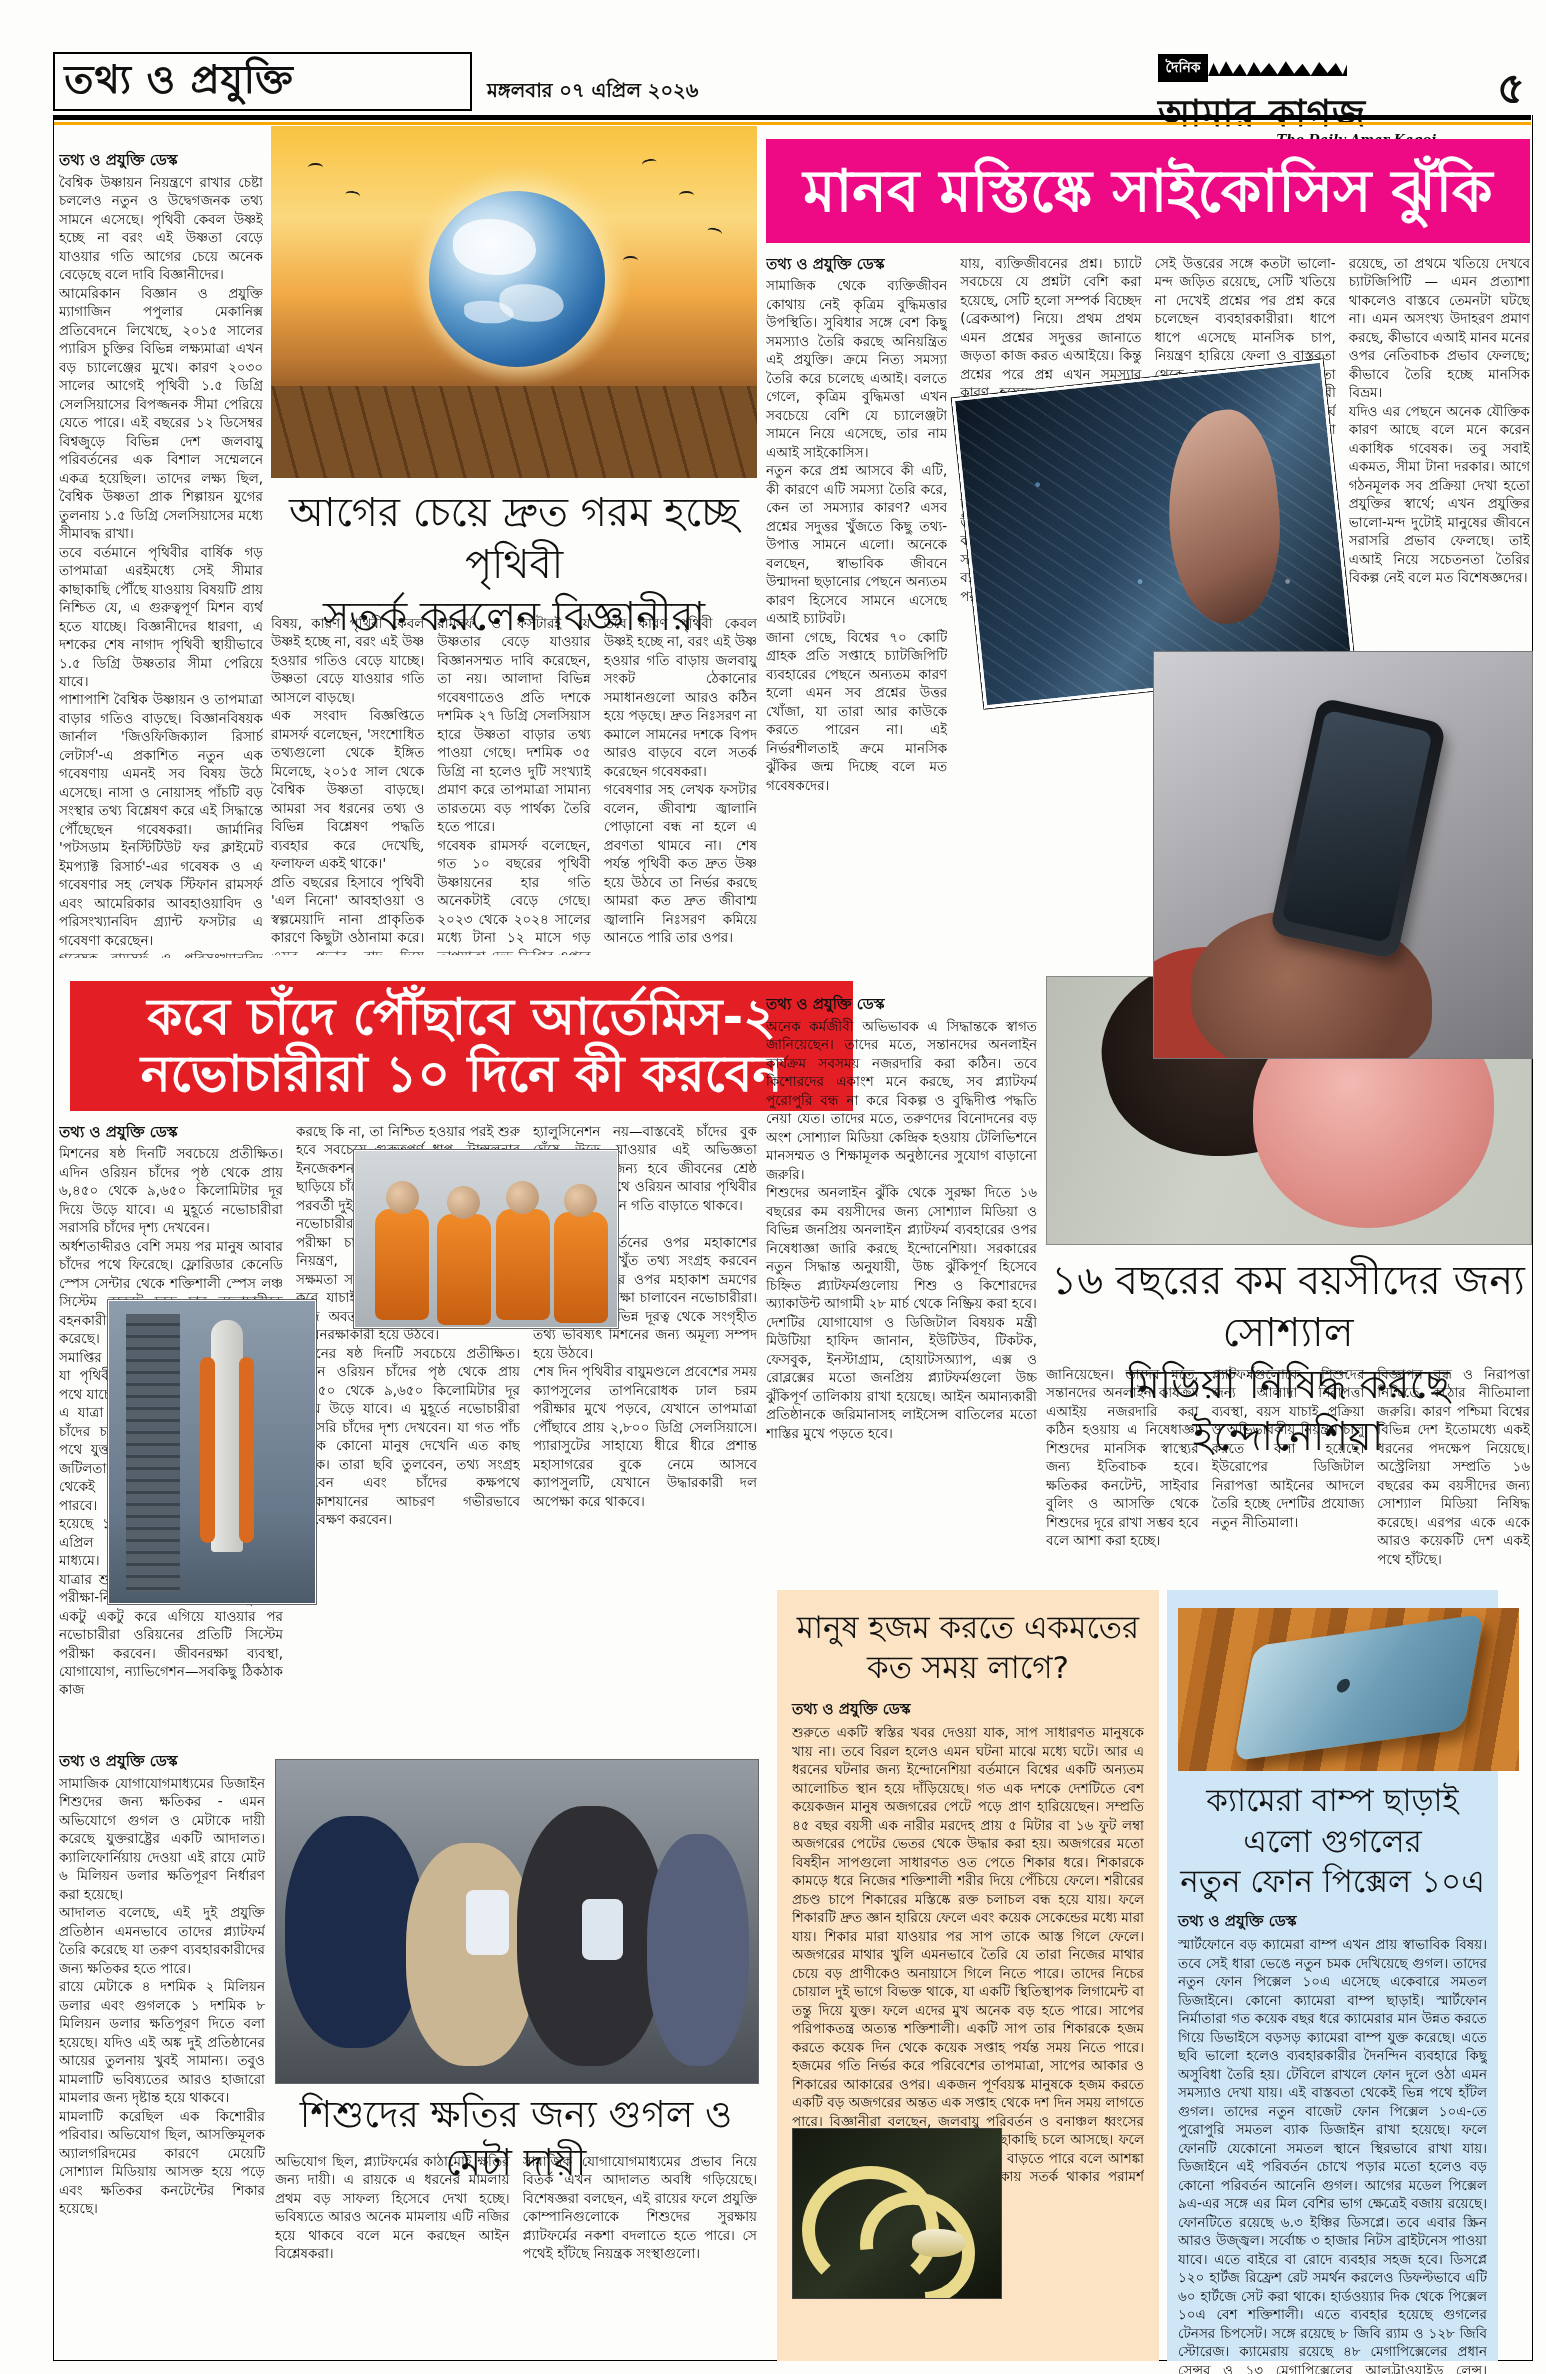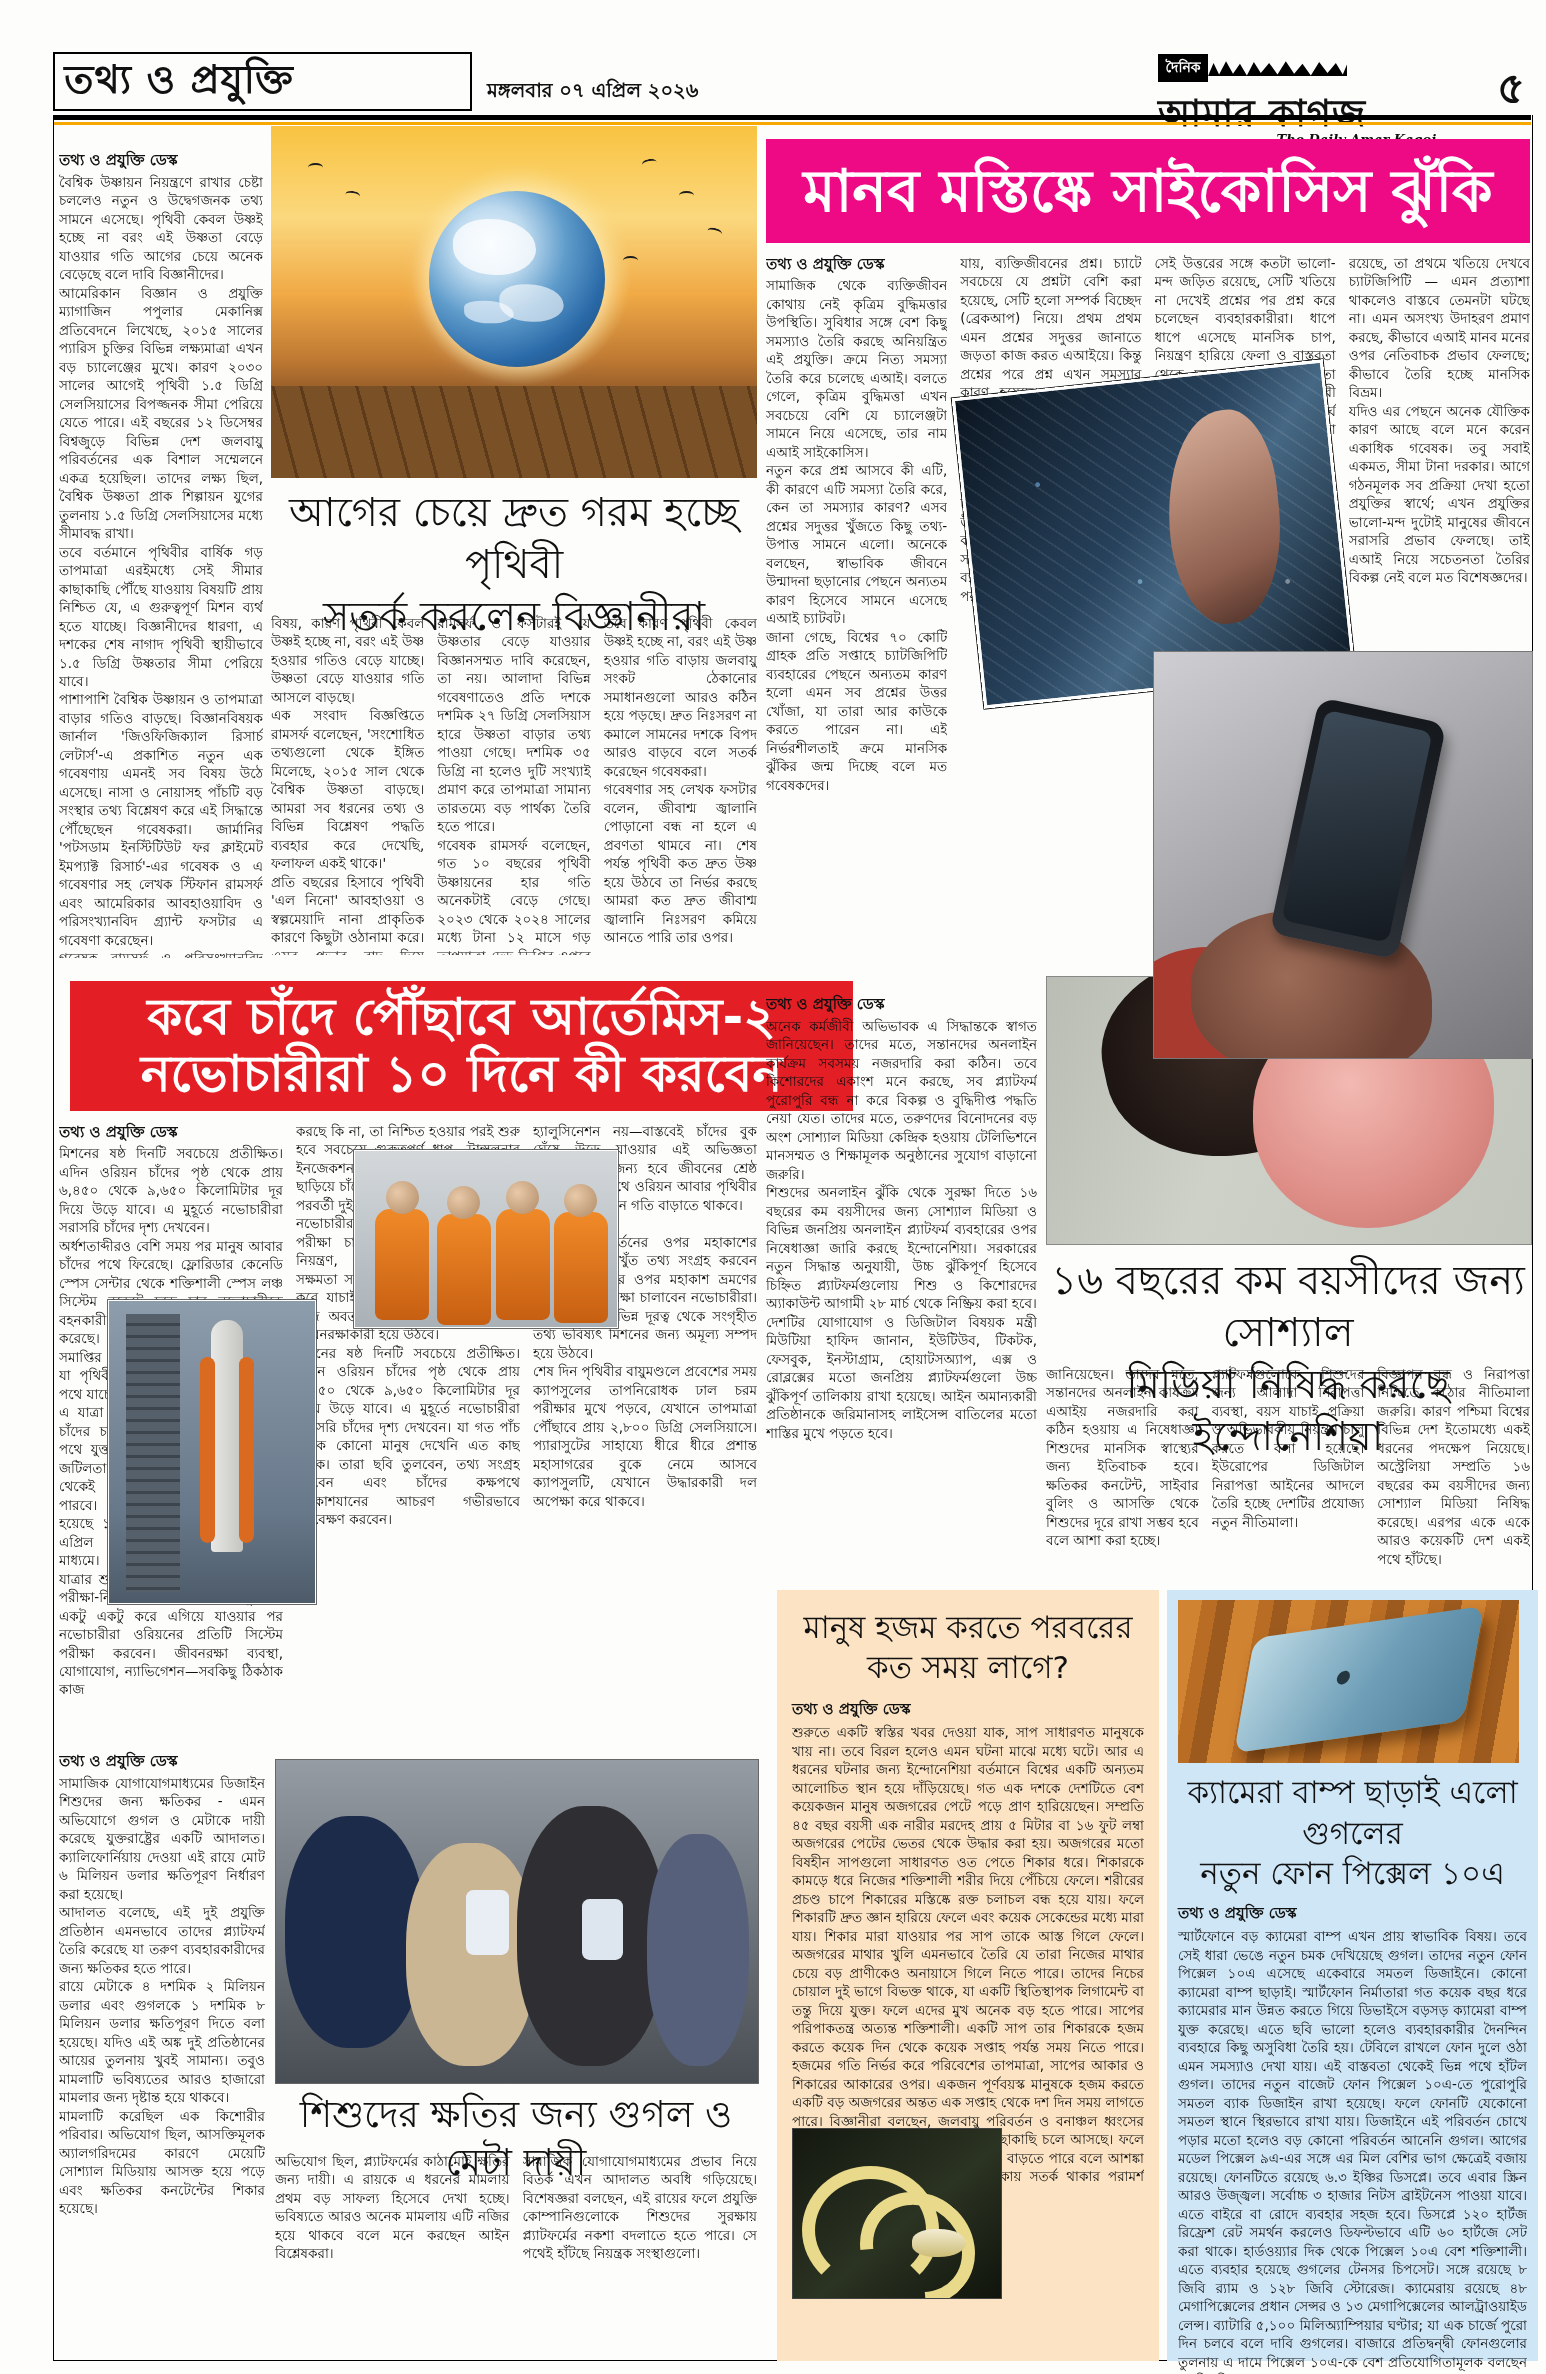--- a/index.html
+++ b/index.html
@@ -223,32 +223,32 @@
     <div class="p" style="left:190px;top:130px;width:43px;height:65px;background:#e8eef4;border-radius:7.4px;"></div>
     <div class="p" style="left:306px;top:139px;width:41px;height:61px;background:#dde6ee;border-radius:7.4px;"></div>
   </div>
   <div class="abs hl" style="left:275px;top:2091px;width:482px;font-size:37px;">শিশুদের ক্ষতির জন্য গুগল ও মেটা দায়ী</div>
   <div class="abs cols" style="left:275px;top:2152px;width:482px;height:193px;">
     <div class="col">অভিযোগ ছিল, প্ল্যাটফর্মের কাঠামোই ক্ষতির জন্য দায়ী। এ রায়কে এ ধরনের মামলায় প্রথম বড় সাফল্য হিসেবে দেখা হচ্ছে। ভবিষ্যতে আরও অনেক মামলায় এটি নজির হয়ে থাকবে বলে মনে করছেন আইন বিশ্লেষকরা।</div>
     <div class="col">সামাজিক যোগাযোগমাধ্যমের প্রভাব নিয়ে বিতর্ক এখন আদালত অবধি গড়িয়েছে। বিশেষজ্ঞরা বলছেন, এই রায়ের ফলে প্রযুক্তি কোম্পানিগুলোকে শিশুদের সুরক্ষায় প্ল্যাটফর্মের নকশা বদলাতে হতে পারে। সে পথেই হাঁটছে নিয়ন্ত্রক সংস্থাগুলো।</div>
   </div>
 
   <div class="abs tint-box" style="left:777px;top:1590px;width:382px;height:771px;background:#fbe3c3;">
-    <div class="hl" style="font-size:31px;margin:3.7px 0 9.3px 0;">মানুষ হজম করতে পরবরের
+    <div class="hl" style="font-size:31px;margin:3.7px 0 9.3px 0;">মানুষ হজম করতে একমতের
 কত সময় লাগে?</div>
     <span class="byline">তথ্য ও প্রযুক্তি ডেস্ক</span>
     <div class="col" style="height:640px;">শুরুতে একটি স্বস্তির খবর দেওয়া যাক, সাপ সাধারণত মানুষকে খায় না। তবে বিরল হলেও এমন ঘটনা মাঝে মধ্যে ঘটে। আর এ ধরনের ঘটনার জন্য ইন্দোনেশিয়া বর্তমানে বিশ্বের একটি অন্যতম আলোচিত স্থান হয়ে দাঁড়িয়েছে। গত এক দশকে দেশটিতে বেশ কয়েকজন মানুষ অজগরের পেটে পড়ে প্রাণ হারিয়েছেন। সম্প্রতি ৪৫ বছর বয়সী এক নারীর মরদেহ প্রায় ৫ মিটার বা ১৬ ফুট লম্বা অজগরের পেটের ভেতর থেকে উদ্ধার করা হয়। অজগরের মতো বিষহীন সাপগুলো সাধারণত ওত পেতে শিকার ধরে। শিকারকে কামড়ে ধরে নিজের শক্তিশালী শরীর দিয়ে পেঁচিয়ে ফেলে। শরীরের প্রচণ্ড চাপে শিকারের মস্তিষ্কে রক্ত চলাচল বন্ধ হয়ে যায়। ফলে শিকারটি দ্রুত জ্ঞান হারিয়ে ফেলে এবং কয়েক সেকেন্ডের মধ্যে মারা যায়। শিকার মারা যাওয়ার পর সাপ তাকে আস্ত গিলে ফেলে। অজগরের মাথার খুলি এমনভাবে তৈরি যে তারা নিজের মাথার চেয়ে বড় প্রাণীকেও অনায়াসে গিলে নিতে পারে। তাদের নিচের চোয়াল দুই ভাগে বিভক্ত থাকে, যা একটি স্থিতিস্থাপক লিগামেন্ট বা তন্তু দিয়ে যুক্ত। ফলে এদের মুখ অনেক বড় হতে পারে। সাপের পরিপাকতন্ত্র অত্যন্ত শক্তিশালী। একটি সাপ তার শিকারকে হজম করতে কয়েক দিন থেকে কয়েক সপ্তাহ পর্যন্ত সময় নিতে পারে। হজমের গতি নির্ভর করে পরিবেশের তাপমাত্রা, সাপের আকার ও শিকারের আকারের ওপর। একজন পূর্ণবয়স্ক মানুষকে হজম করতে একটি বড় অজগরের অন্তত এক সপ্তাহ থেকে দশ দিন সময় লাগতে পারে। বিজ্ঞানীরা বলছেন, জলবায়ু পরিবর্তন ও বনাঞ্চল ধ্বংসের ফলে অজগর ক্রমে মানুষের বসতির কাছাকাছি চলে আসছে। ফলে এ ধরনের মৃত্যুর ঘটনা ভবিষ্যতে আরও বাড়তে পারে বলে আশঙ্কা করা হচ্ছে। তাই বনাঞ্চল-সংলগ্ন এলাকায় সতর্ক থাকার পরামর্শ দিয়েছেন বিশেষজ্ঞরা।</div>
   </div>
   <div class="abs img snakeimg" style="left:792px;top:2128px;width:208px;height:169px;z-index:5;">
     <div class="coil" style="left:9.3px;top:37px;width:111px;height:102px;"></div>
     <div class="coil" style="left:65px;top:65px;width:93px;height:83px;transform:rotate(40deg);"></div>
     <div class="head"></div>
   </div>
 
-  <div class="abs tint-box" style="left:1167px;top:1590px;width:371px;height:771px;background:#cfe6f7;padding:10px 11px;">
+  <div class="abs tint-box" style="left:1167px;top:1590px;width:331px;height:771px;background:#cfe6f7;padding:18px 11px;">
     <div class="img pixelimg" style="position:relative;width:341px;height:163px;">
       <div class="ph">
           <div class="cam"></div>
         </div>
     </div>
     <div class="hl" style="font-size:31px;margin:9.3px 0 7.4px 0;">ক্যামেরা বাম্প ছাড়াই এলো গুগলের
 নতুন ফোন পিক্সেল ১০এ</div>
     <span class="byline">তথ্য ও প্রযুক্তি ডেস্ক</span>
     <div class="col" style="height:501px;">স্মার্টফোনে বড় ক্যামেরা বাম্প এখন প্রায় স্বাভাবিক বিষয়। তবে সেই ধারা ভেঙে নতুন চমক দেখিয়েছে গুগল। তাদের নতুন ফোন পিক্সেল ১০এ এসেছে একেবারে সমতল ডিজাইনে। কোনো ক্যামেরা বাম্প ছাড়াই। স্মার্টফোন নির্মাতারা গত কয়েক বছর ধরে ক্যামেরার মান উন্নত করতে গিয়ে ডিভাইসে বড়সড় ক্যামেরা বাম্প যুক্ত করেছে। এতে ছবি ভালো হলেও ব্যবহারকারীর দৈনন্দিন ব্যবহারে কিছু অসুবিধা তৈরি হয়। টেবিলে রাখলে ফোন দুলে ওঠা এমন সমস্যাও দেখা যায়। এই বাস্তবতা থেকেই ভিন্ন পথে হাঁটল গুগল। তাদের নতুন বাজেট ফোন পিক্সেল ১০এ-তে পুরোপুরি সমতল ব্যাক ডিজাইন রাখা হয়েছে। ফলে ফোনটি যেকোনো সমতল স্থানে স্থিরভাবে রাখা যায়। ডিজাইনে এই পরিবর্তন চোখে পড়ার মতো হলেও বড় কোনো পরিবর্তন আনেনি গুগল। আগের মডেল পিক্সেল ৯এ-এর সঙ্গে এর মিল বেশির ভাগ ক্ষেত্রেই বজায় রয়েছে। ফোনটিতে রয়েছে ৬.৩ ইঞ্চির ডিসপ্লে। তবে এবার স্ক্রিন আরও উজ্জ্বল। সর্বোচ্চ ৩ হাজার নিটস ব্রাইটনেস পাওয়া যাবে। এতে বাইরে বা রোদে ব্যবহার সহজ হবে। ডিসপ্লে ১২০ হার্টজ রিফ্রেশ রেট সমর্থন করলেও ডিফল্টভাবে এটি ৬০ হার্টজে সেট করা থাকে। হার্ডওয়্যার দিক থেকে পিক্সেল ১০এ বেশ শক্তিশালী। এতে ব্যবহার হয়েছে গুগলের টেনসর চিপসেট। সঙ্গে রয়েছে ৮ জিবি র‍্যাম ও ১২৮ জিবি স্টোরেজ। ক্যামেরায় রয়েছে ৪৮ মেগাপিক্সেলের প্রধান সেন্সর ও ১৩ মেগাপিক্সেলের আলট্রাওয়াইড লেন্স। ব্যাটারি ৫,১০০ মিলিঅ্যাম্পিয়ার ঘণ্টার; যা এক চার্জে পুরো দিন চলবে বলে দাবি গুগলের। বাজারে প্রতিদ্বন্দ্বী ফোনগুলোর তুলনায় এ দামে পিক্সেল ১০এ-কে বেশ প্রতিযোগিতামূলক বলছেন প্রযুক্তি বিশ্লেষকরা।</div>
   </div>

